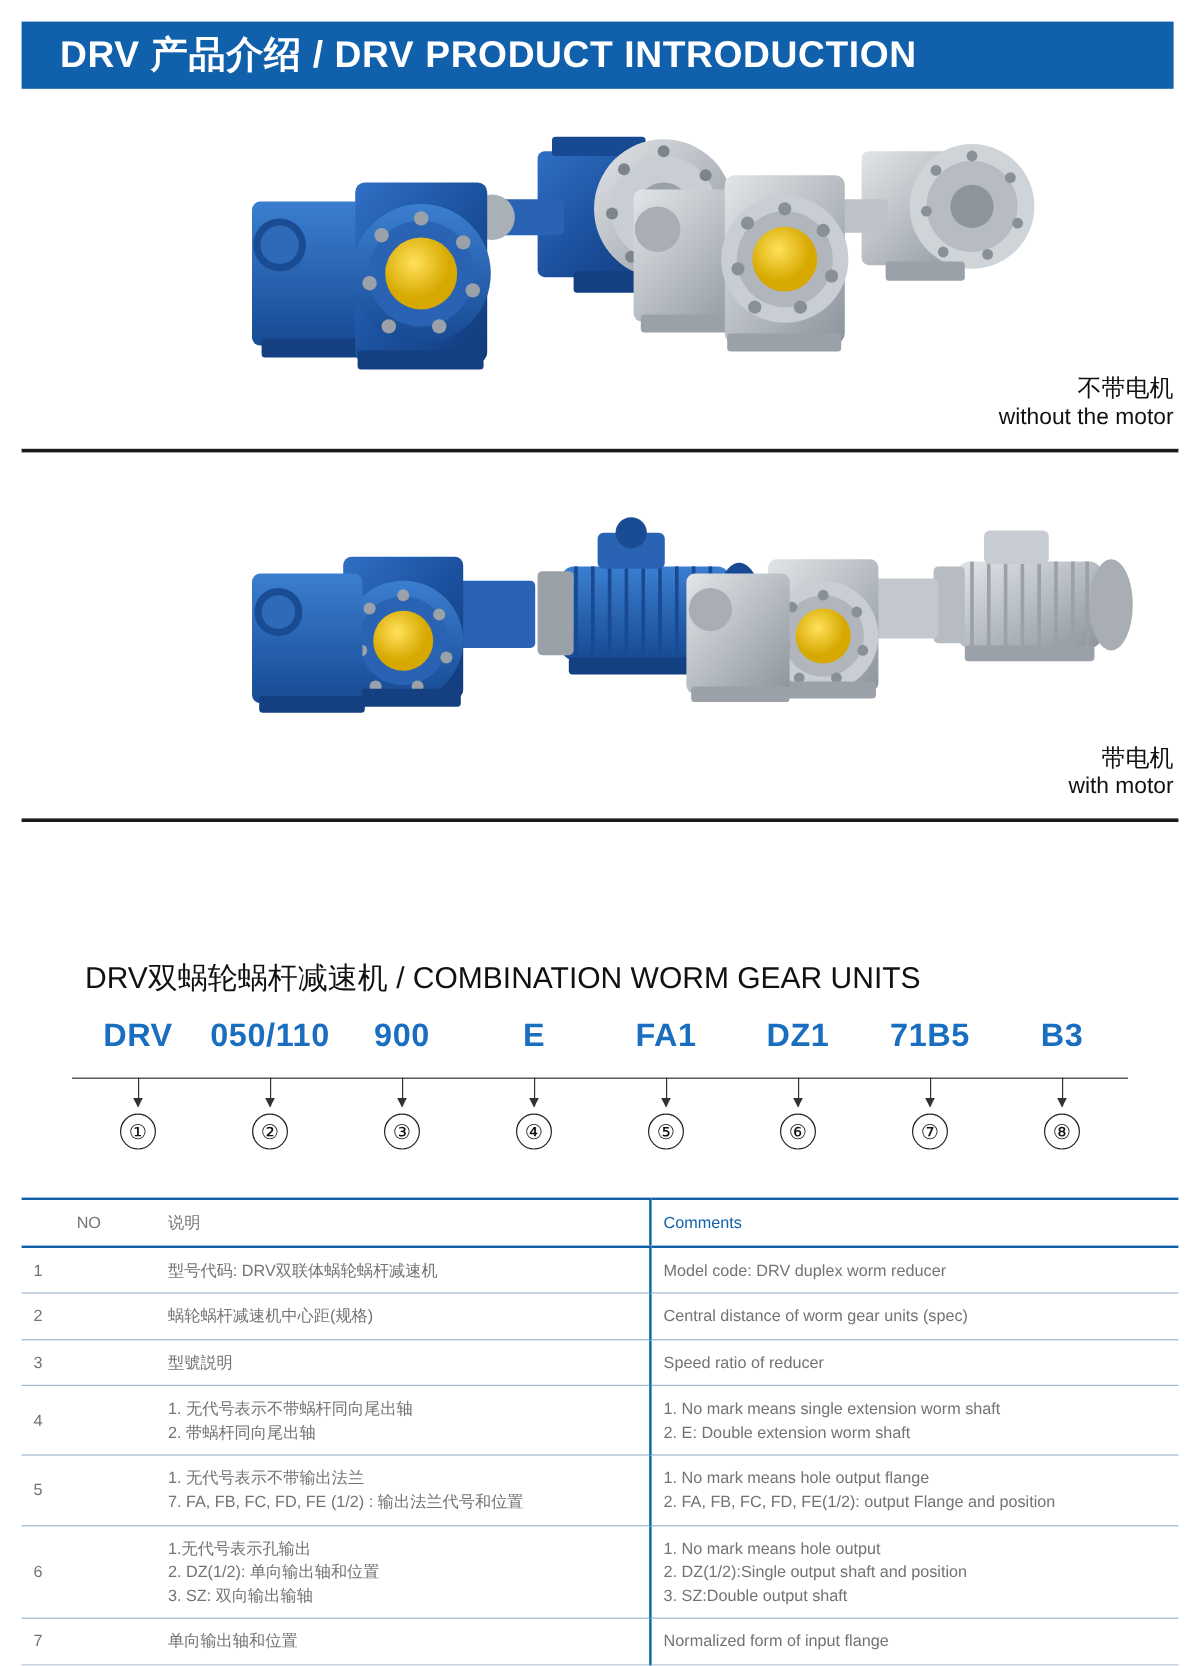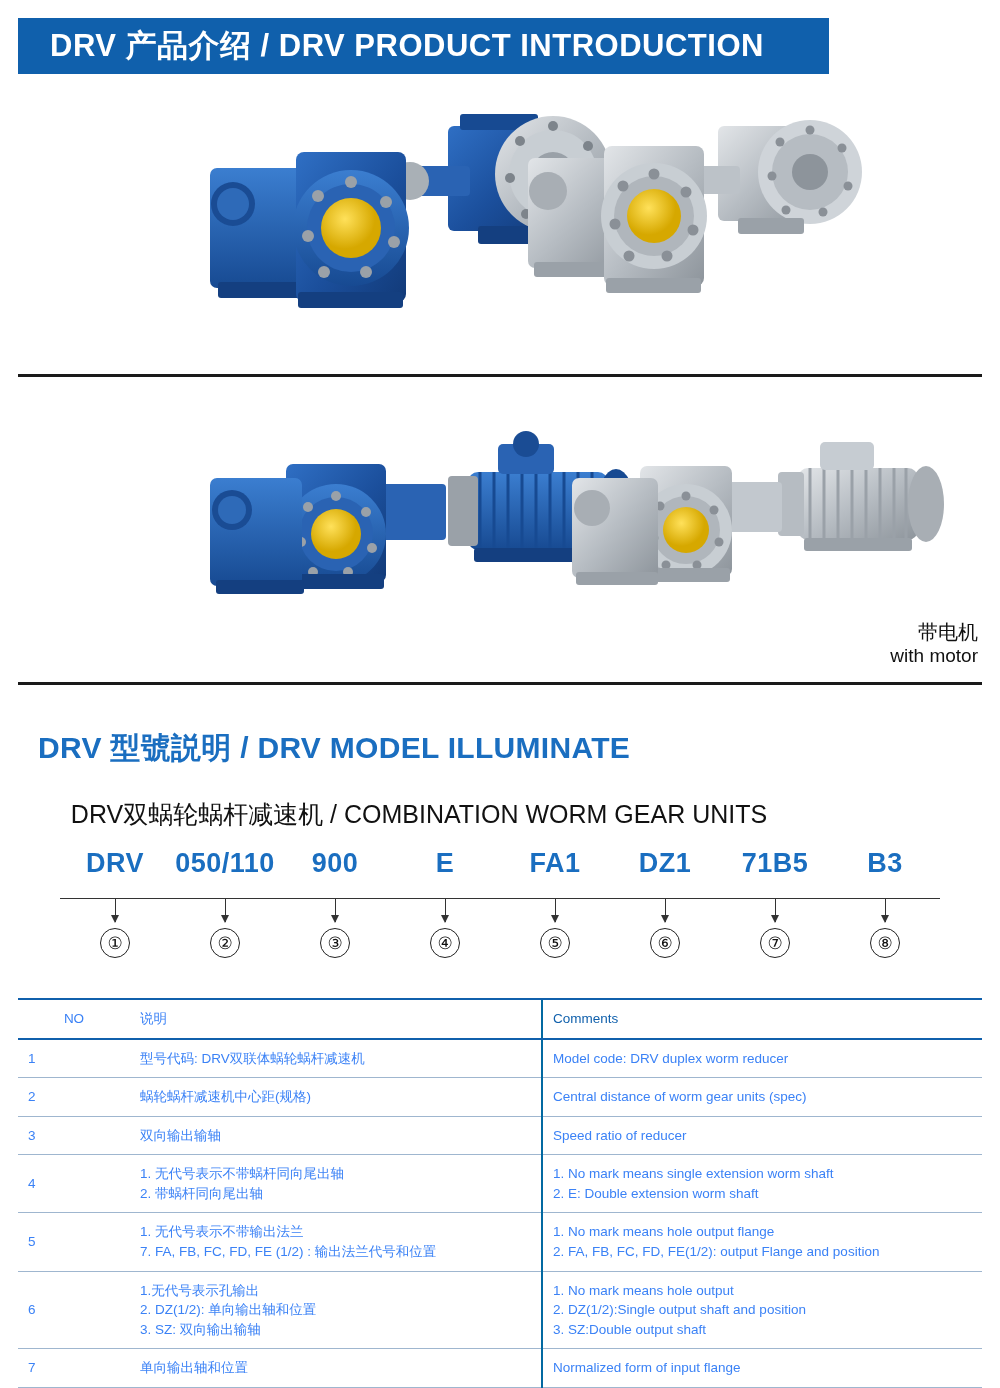--- a/index.html
+++ b/index.html
@@ -12,21 +12,21 @@
   .page {
     position: relative;
     width: 1000px; height: 1388px;
     overflow: hidden;
   }
 
   
   .banner {
     position: absolute;
     left: 18px; top: 18px;
-    width: 811px; height: 56px;
+    width: 960px; height: 56px;
     background: #1060ac;
     display: flex;
     align-items: center;
   }
   .banner-title {
     color: #ffffff;
     font-size: 31px;
     font-weight: bold;
     letter-spacing: 0.5px;
     padding-left: 32px;
@@ -156,21 +156,21 @@
     position: absolute;
     left: 18px; top: 998px;
     width: 964px;
     border-collapse: collapse;
     font-size: 13.5px;
   }
   .tbl td, .tbl th {
     border-bottom: 1px solid #9fb6cf;
     padding: 9px 10px;
     vertical-align: middle;
-    color: #3b82f6;
+    color: #737373;
     font-weight: normal;
     text-align: left;
     line-height: 1.45;
   }
   .tbl thead th {
     border-top: 2px solid #1060ac;
     border-bottom: 2px solid #1060ac;
     font-size: 13.5px;
   }
   .tbl tbody tr:last-child td { border-bottom: 2px solid #1060ac; }
@@ -292,20 +292,24 @@
             <circle cx="149" cy="160" r="5.5"></circle>
           <circle cx="111" cy="160" r="5.5"></circle>
             <circle cx="97" cy="128" r="5.5"></circle>
             <circle cx="105" cy="90" r="5.5"></circle>
         </g>
         <rect x="88" y="182" width="95" height="15" rx="3" fill="#9aa1a8"></rect>
       </g>
     </svg>
   </div>
 
+  <div class="caption cap1">
+    <span class="cn">不带电机</span>
+    <span class="en">without the motor</span>
+  </div>
 
   <div class="rule r1"></div>
 
   <div class="photo-row row2">
     <svg width="500" height="260" viewBox="0 0 500 260" style="position:absolute;left:150px;top:10px;">
 
       <g>
         <rect x="300" y="70" width="140" height="78" rx="10" fill="url(#blueG2)"></rect>
         <g stroke="#174a92" stroke-width="3">
           <line x1="312" y1="70" x2="312" y2="148"></line>
@@ -393,21 +397,20 @@
     </svg>
   </div>
 
   <div class="caption cap2">
     <span class="cn">带电机</span>
     <span class="en">with motor</span>
   </div>
 
   <div class="rule r2"></div>
 
-  <div class="sec-title">DRV 型號説明 / DRV MODEL ILLUMINATE</div>
   <div class="sec-sub">DRV双蜗轮蜗杆减速机 / COMBINATION WORM GEAR UNITS</div>
 
   <div class="code-row">
     <div class="code-cell"><span class="code-text">DRV</span></div>
     <div class="code-cell"><span class="code-text">050/110</span></div>
     <div class="code-cell"><span class="code-text">900</span></div>
     <div class="code-cell"><span class="code-text">E</span></div>
     <div class="code-cell"><span class="code-text">FA1</span></div>
     <div class="code-cell"><span class="code-text">DZ1</span></div>
     <div class="code-cell"><span class="code-text">71B5</span></div>
@@ -484,21 +487,21 @@
         <td class="col-cn ml">型号代码: DRV双联体蜗轮蜗杆减速机</td>
         <td class="col-en ml">Model code: DRV duplex worm reducer</td>
       </tr>
       <tr>
         <td class="col-no">2</td>
         <td class="col-cn ml">蜗轮蜗杆减速机中心距(规格)</td>
         <td class="col-en ml">Central distance of worm gear units (spec)</td>
       </tr>
       <tr>
         <td class="col-no">3</td>
-        <td class="col-cn ml">双向输出输轴</td>
+        <td class="col-cn ml">型號説明</td>
         <td class="col-en ml">Speed ratio of reducer</td>
       </tr>
       <tr>
         <td class="col-no">4</td>
         <td class="col-cn ml">1. 无代号表示不带蜗杆同向尾出轴
 2. 带蜗杆同向尾出轴</td>
         <td class="col-en ml">1. No mark means single extension worm shaft
 2. E: Double extension worm shaft</td>
       </tr>
       <tr>

